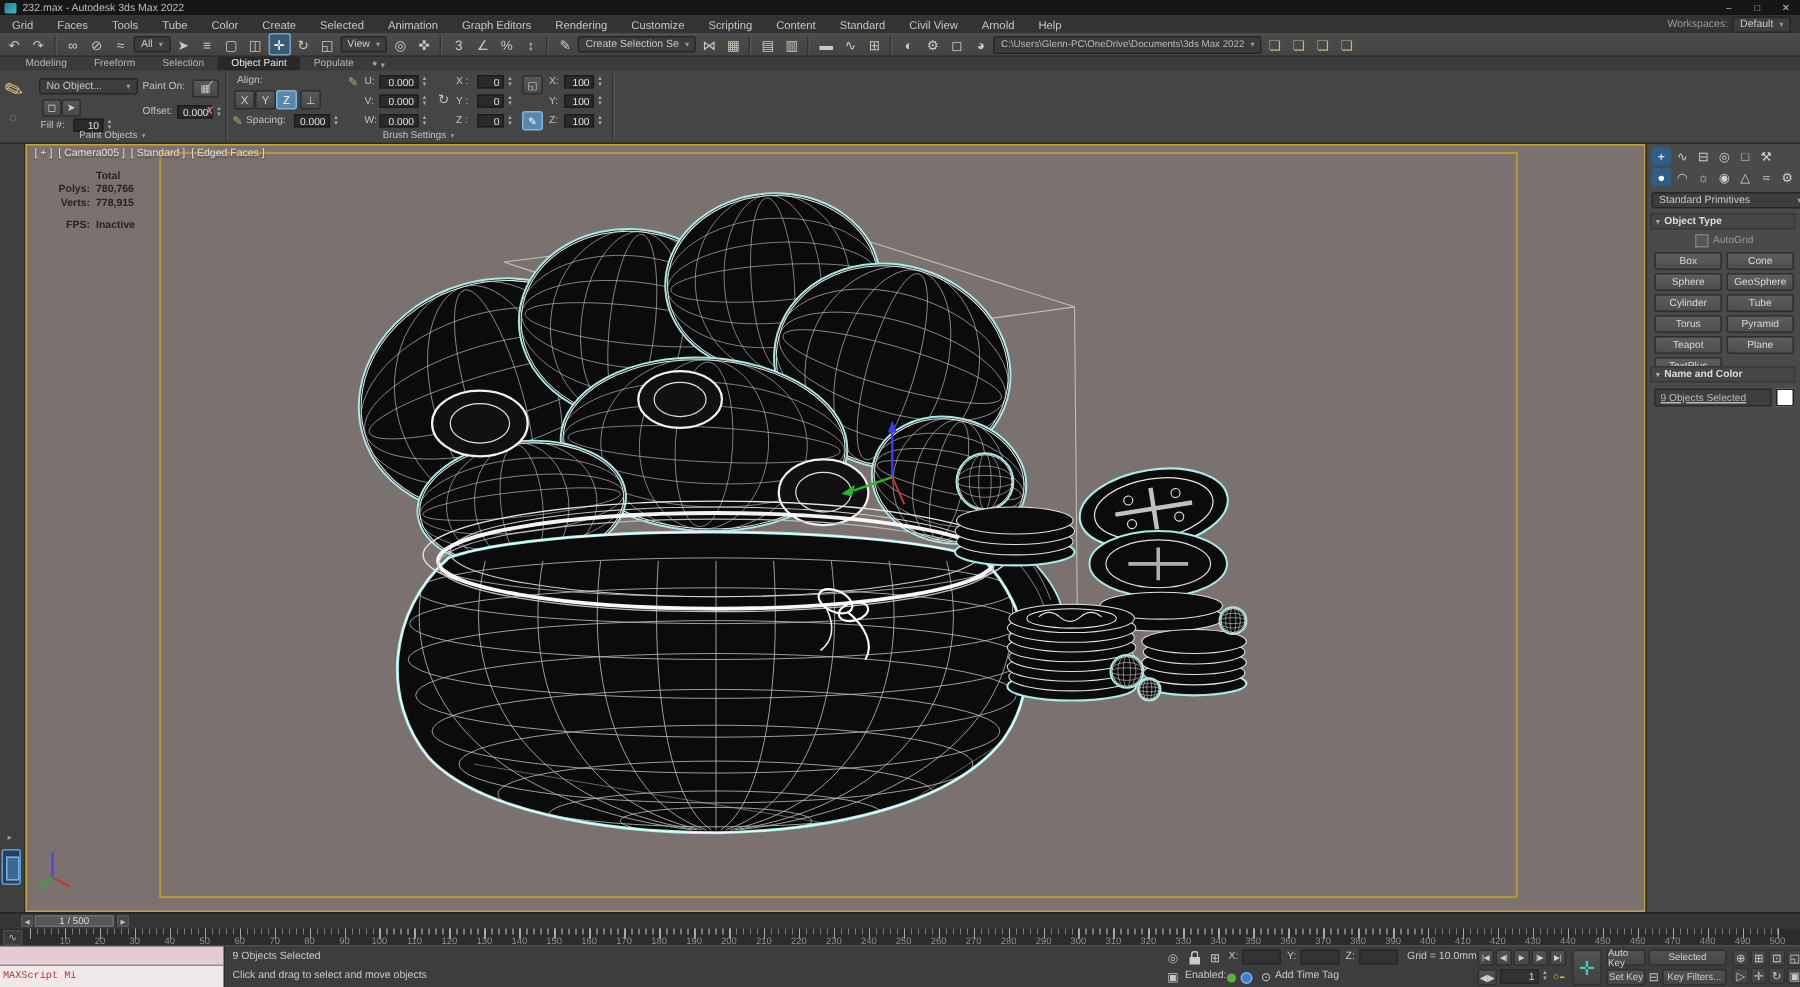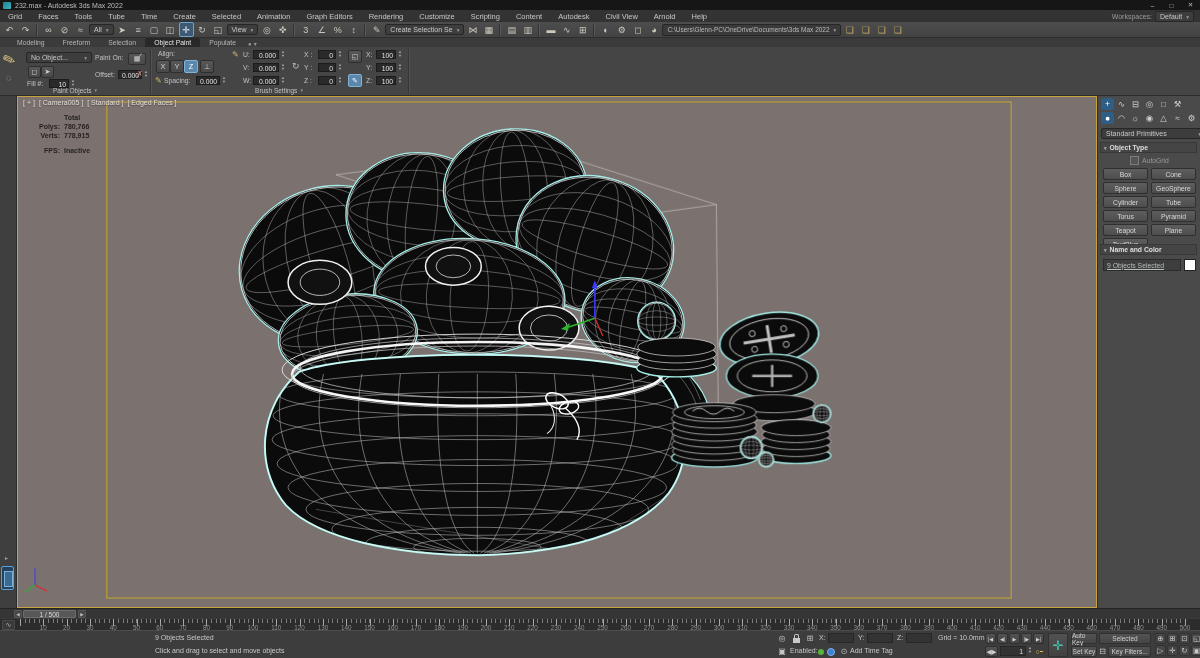--- a/index.html
+++ b/index.html
@@ -125,30 +125,30 @@
       <span class="winbtn">✕</span>
     </div>
   </div>
 
   <div id="menubar" class="abs">
     <div id="menubar-items">
         <div class="menu-item">Grid</div>
         <div class="menu-item">Faces</div>
         <div class="menu-item">Tools</div>
         <div class="menu-item">Tube</div>
-        <div class="menu-item">Time</div>
+        <div class="menu-item">Color</div>
         <div class="menu-item">Create</div>
         <div class="menu-item">Selected</div>
         <div class="menu-item">Animation</div>
         <div class="menu-item">Graph Editors</div>
         <div class="menu-item">Rendering</div>
         <div class="menu-item">Customize</div>
         <div class="menu-item">Scripting</div>
         <div class="menu-item">Content</div>
-        <div class="menu-item">Autodesk</div>
+        <div class="menu-item">Standard</div>
         <div class="menu-item">Civil View</div>
         <div class="menu-item">Arnold</div>
         <div class="menu-item">Help</div>
       </div>
     <div id="workspaces">
       <span class="lab">Workspaces:</span>
       <span class="dd">Default</span>
     </div>
   </div>
 
@@ -653,20 +653,24 @@
         <span class="rlabel" style="left: 1068.5px;">450</span>
         <span class="rlabel" style="left: 1091.8px;">460</span>
         <span class="rlabel" style="left: 1115.1px;">470</span>
         <span class="rlabel" style="left: 1138.4px;">480</span>
         <span class="rlabel" style="left: 1161.7px;">490</span>
         <span class="rlabel" style="left: 1185px;">500</span>
       </div>
   </div>
 
   <div id="statusbar" class="abs">
+    <div id="listener">
+      <div class="prow"></div>
+      <div class="wrow">MAXScript Mi</div>
+    </div>
     <span class="sbtext" style="left:155px;top:3px;">9 Objects Selected</span>
     <span class="sbtext" style="left:155px;top:16px;">Click and drag to select and move objects</span>
 
     <span class="sbico" style="left:776px;top:2px;">◎</span>
     <span class="sbico" style="left:790px;top:2px;">
       <span style="display:inline-block;width:7px;height:5px;background:#c9c9c9;position:relative;margin-top:3px;">
         <span style="position:absolute;top:-4px;left:1px;width:3px;height:4px;border:1px solid #c9c9c9;border-bottom:none;border-radius:2px 2px 0 0;"></span>
       </span>
     </span>
     <span class="sbico" style="left:804px;top:2px;">⊞</span>

